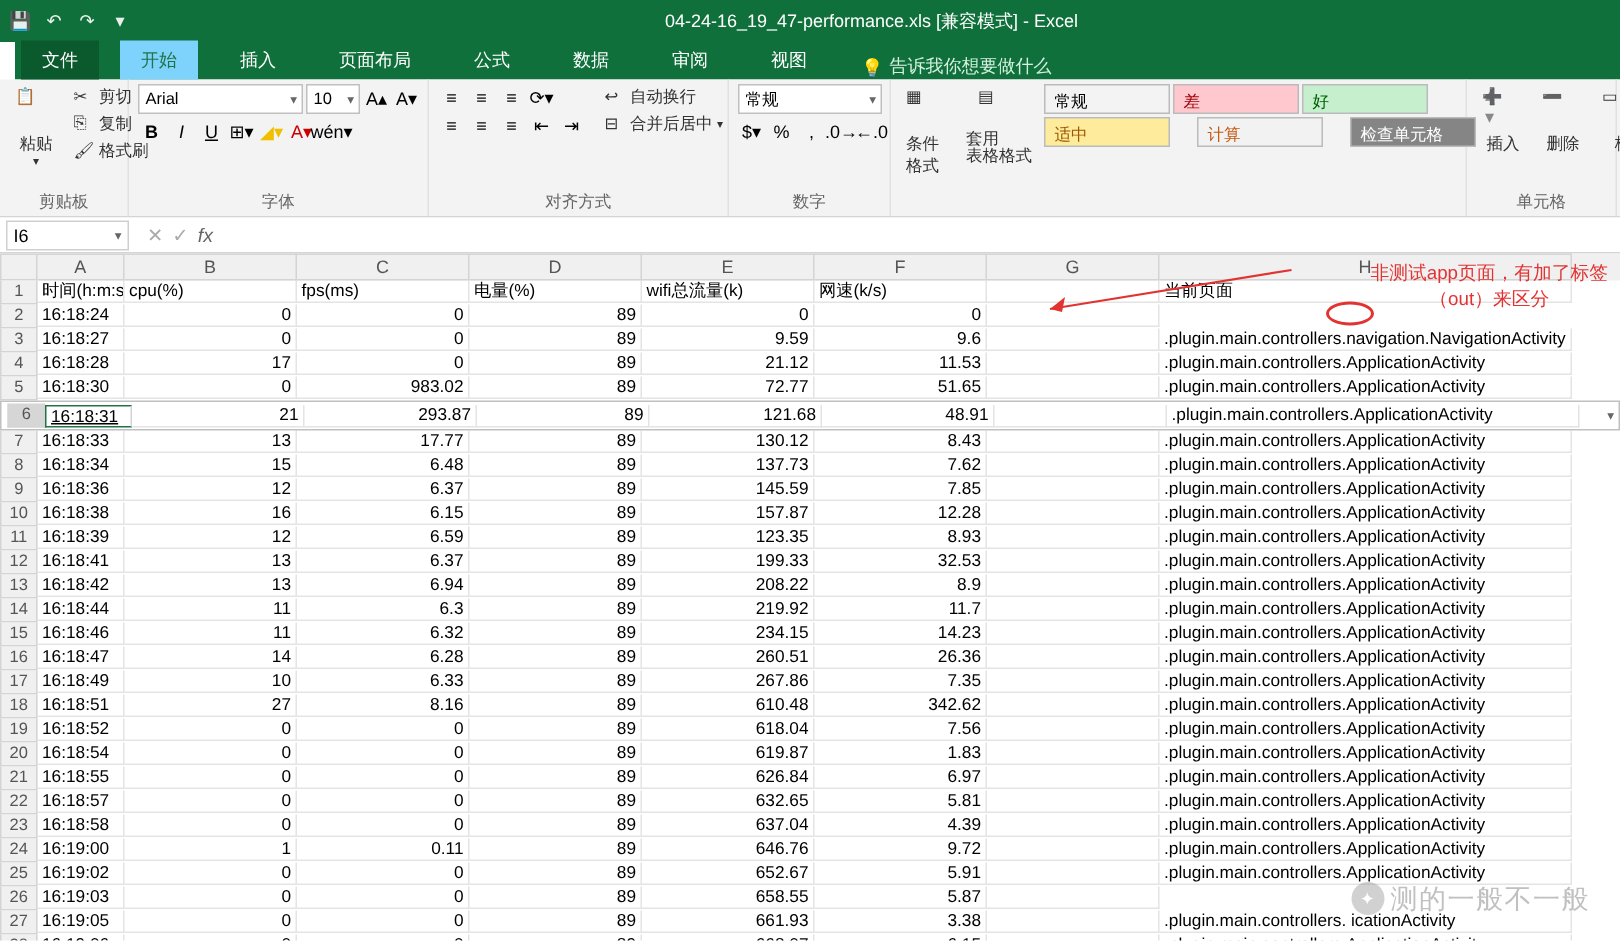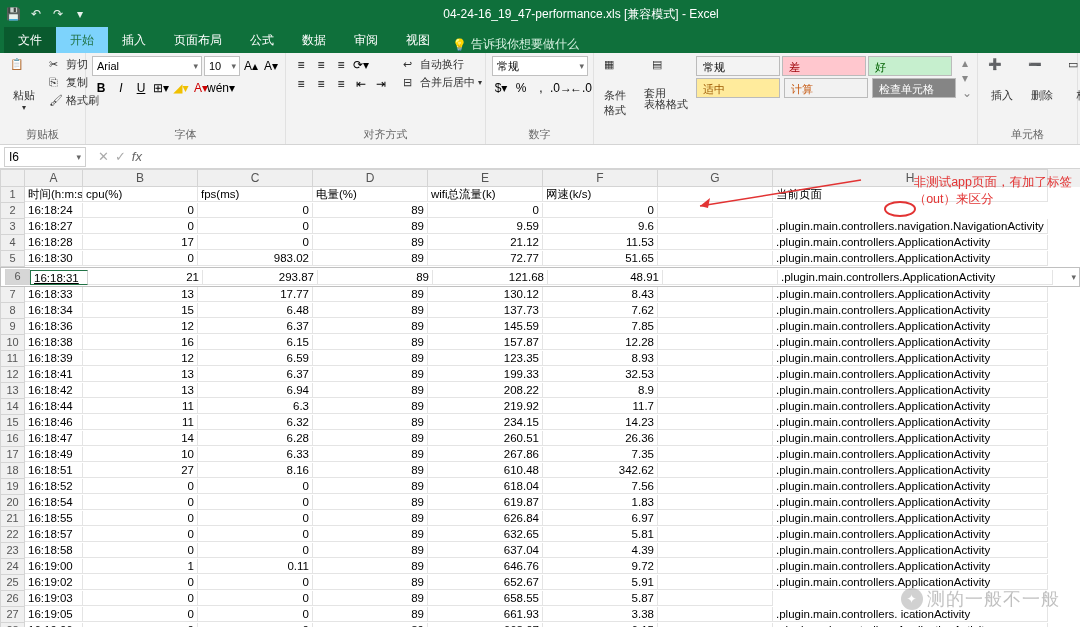--- a/index.html
+++ b/index.html
@@ -1,21 +1,21 @@
 <!DOCTYPE html>
 <html><head>
 <meta charset="utf-8">
 <style>
 * { margin:0; padding:0; box-sizing:border-box; font-family:"Microsoft YaHei","Segoe UI",Arial,sans-serif; }
 body { width:1080px; height:627px; background:#fff; overflow:hidden; position:relative; font-size:12px; }
 .titlebar { height:28px; background:#0f703b; color:#fff; display:flex; align-items:center; padding:0 6px; }
 .titlebar .qat { display:flex; gap:6px; align-items:center; }
 .titlebar .qat span { width:16px; height:16px; display:flex; align-items:center; justify-content:center; opacity:.9; }
 .titlebar .title { flex:1; text-align:center; font-size:12px; }
-.ribbon-tabs { height:25px; background:#0f703b; color:#fff; display:flex; align-items:flex-end; padding-left:4px; gap:0; }
+.ribbon-tabs { height:25px; background:#0f703b; color:#fff; display:flex; align-items:flex-end; padding-left:4px; gap:14px;margin-left:10px; }
 .ribbon-tabs .tab { padding:5px 14px 4px; font-size:12px; cursor:pointer; }
 .ribbon-tabs .tab.file { background:#0a5a2e; }
 .ribbon-tabs .tab.active { background:#7dd3fc; color:#217346; }
 .ribbon-tabs .bulb { display:flex; align-items:center; gap:4px; margin-left:8px; color:#d5f0e0; font-size:12px; }
 .ribbon { height:92px; background:#f3f3f3; border-bottom:1px solid #d4d4d4; display:flex; }
 .ribbon .group { border-right:1px solid #e1e1e1; padding:3px 6px 2px; display:flex; flex-direction:column; justify-content:space-between; }
 .ribbon .group-label { text-align:center; font-size:11px; color:#666; padding-top:1px; }
 .ribbon .group-body { flex:1; display:flex; align-items:flex-start; gap:4px; }
 .stackv { display:flex; flex-direction:column; gap:1px; }
 .btn { display:flex; align-items:center; gap:3px; padding:1px 3px; font-size:11px; color:#333; white-space:nowrap; }
@@ -43,21 +43,21 @@
 .colA{width:58px}.colB{width:115px}.colC{width:115px}.colD{width:115px}.colE{width:115px}.colF{width:115px}.colG{width:115px}.colH{width:275px}
 .rows { }
 .tr { display:flex; }
 .rh { width:25px; border:1px solid #d4d4d4; border-top:none; background:#f0f0f0; text-align:center; font-size:11px; color:#555; line-height:15px; }
 .tr.sel .rh { background:#d6d6d6; }
 .tr.sel .td.colA { border:1px solid #217346; border-right:1px solid #d4d4d4;text-decoration:underline; }
 .td { border-right:1px solid #e4e4e4; border-bottom:1px solid #e4e4e4; height:15px; line-height:14px; font-size:11.5px; padding:0 3px; white-space:nowrap; overflow:hidden; font-family:Arial,sans-serif; }
 .hdrcell { font-weight:400; }
 .num { text-align:right; }
 .txt { text-align:left; }
-.annot { position:absolute; right:8px; top:174px; color:#e23333; font-size:12.5px; text-align:left; pointer-events:none; }
+.annot { position:absolute; right:8px; top:174px; color:#e23333; font-size:12.5px; text-align:center; pointer-events:none; }
 .arrow-svg { position:absolute; pointer-events:none; }
 .circ { position:absolute; border:2px solid #e23333; border-radius:50%; width:32px; height:16px; pointer-events:none; }
 .watermark { position:absolute; right:20px; bottom:16px; font-size:18px; color:rgba(140,140,140,.55); font-family:"Microsoft YaHei"; letter-spacing:1px; pointer-events:none; display:flex; align-items:center; gap:4px;}
 .watermark .wm-ic{ width:22px;height:22px;border-radius:50%;background:rgba(140,140,140,.4);display:inline-flex;align-items:center;justify-content:center;color:#fff;font-size:12px;}
 </style>
 </head>
 <body>
 
 <div class="titlebar">
   <div class="qat">
@@ -187,21 +187,21 @@
           <span class="ic">▤</span>
           <span style="white-space:pre;line-height:11px">套用
 表格格式</span>
         </div>
       <div class="stackv" style="gap:2px">
         <div class="row" style="gap:2px">
           <div class="stylecell">常规</div>
           <div class="stylecell style-bad">差</div>
           <div class="stylecell style-good">好</div>
         </div>
-        <div class="row" style="gap:4px">
+        <div class="row" style="gap:18px">
           <div class="stylecell style-neutral">适中</div>
           <div class="stylecell" style="background:#f2f2f2;color:#c65911">计算</div>
           <div class="stylecell style-check">检查单元格</div>
         </div>
       </div>
       <div class="stackv" style="justify-content:center;padding:0 2px;color:#888">
         <span>▴</span>
         <span>▾</span>
         <span>⌄</span>
       </div>

